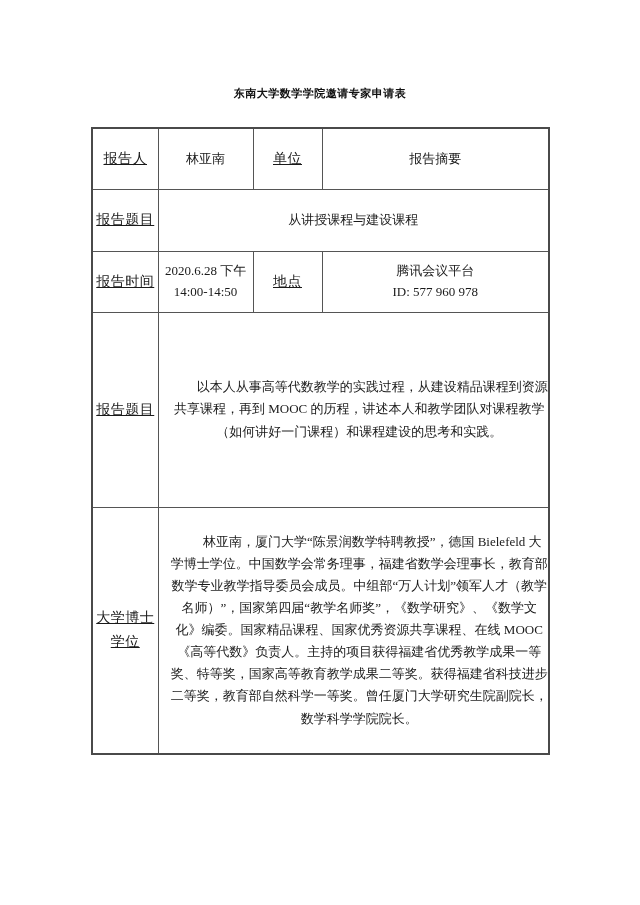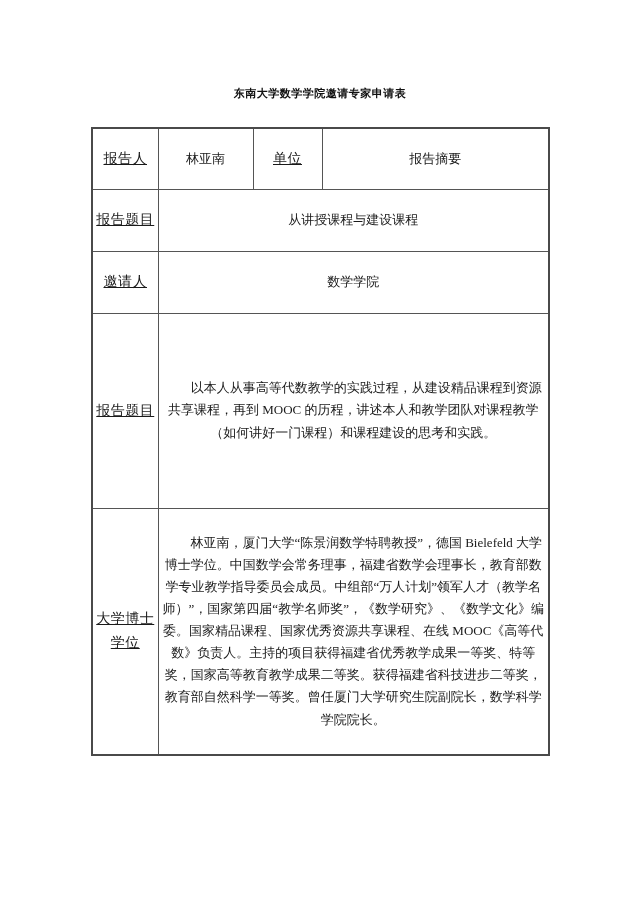--- a/index.html
+++ b/index.html
@@ -53,20 +53,21 @@
   td.value-center {
     padding: 0 4px;
   }
   td.para-cell {
     text-align: justify;
     padding: 8px 13px;
     line-height: 27px;
   }
   td.para-cell .para {
     text-indent: 2em;
+    margin-left: 12px;
   }
   .row-speaker  { height: 61px; }
   .row-topic    { height: 62px; }
   .row-time     { height: 61px; }
   .row-inviter  { height: 62px; }
   .row-abstract { height: 195px; }
   .row-bio      { height: 247px; }
   .two-line div { line-height: 1.55; }
 </style>
 </head>
@@ -85,23 +86,31 @@
     <tr class="row-speaker">
       <td class="label-cell">报告人</td>
       <td class="value-center">林亚南</td>
       <td class="label-cell">单位</td>
       <td class="value-center">报告摘要</td>
     </tr>
     <tr class="row-topic">
       <td class="label-cell">报告题目</td>
       <td class="value-center" colspan="3">从讲授课程与建设课程</td>
     </tr>
-    <tr class="row-inviter">
-      <td class="label-cell">邀请人</td>
-      <td class="value-center" colspan="3">数学学院</td>
+    <tr class="row-time">
+      <td class="label-cell">报告时间</td>
+      <td class="value-center two-line">
+        <div>2020.6.28 下午</div>
+        <div>14:00-14:50</div>
+      </td>
+      <td class="label-cell">地点</td>
+      <td class="value-center two-line">
+        <div>腾讯会议平台</div>
+        <div>ID: 577 960 978</div>
+      </td>
     </tr>
     <tr class="row-abstract">
       <td class="label-cell">报告题目</td>
       <td class="para-cell" colspan="3">
         <div class="para">以本人从事高等代数教学的实践过程，从建设精品课程到资源共享课程，再到 MOOC 的历程，讲述本人和教学团队对课程教学（如何讲好一门课程）和课程建设的思考和实践。</div>
       </td>
     </tr>
     <tr class="row-bio">
       <td class="label-cell">大学博士学位</td>
       <td class="para-cell" colspan="3">

